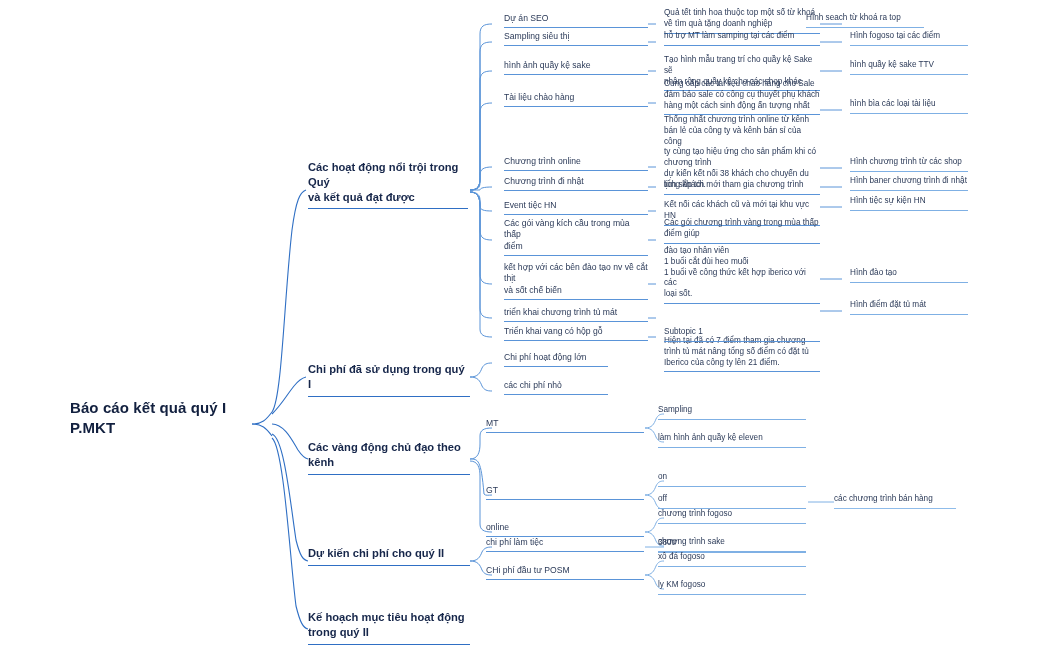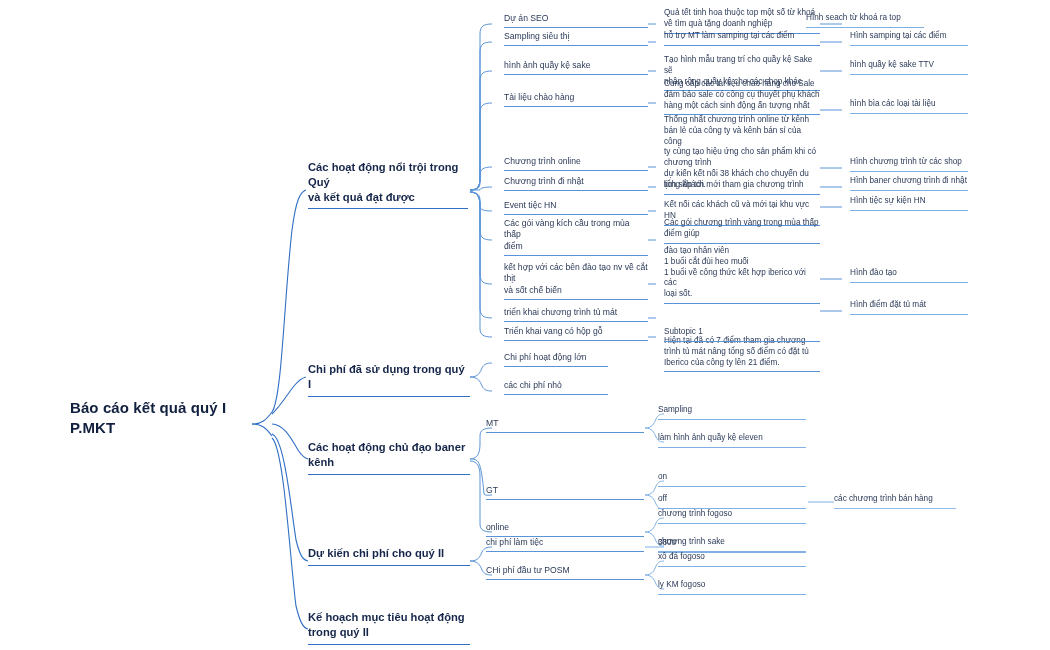--- a/index.html
+++ b/index.html
@@ -175,21 +175,21 @@
   <div class="node lvl2" style="left:308px; top:160px; width:160px;">
     <span class="label">Các hoạt động nổi trội trong Quý
 và kết quả đạt được</span>
   </div>
 
   <div class="node lvl2" style="left:308px; top:362px; width:162px;">
     <span class="label">Chi phí đã sử dụng trong quý I</span>
   </div>
 
   <div class="node lvl2" style="left:308px; top:440px; width:162px;">
-    <span class="label">Các hoạt động chủ đạo baner
+    <span class="label">Các vàng động chủ đạo theo
 kênh</span>
   </div>
 
   <div class="node lvl2" style="left:308px; top:546px; width:162px;">
     <span class="label">Dự kiến chi phí cho quý II</span>
   </div>
 
   <div class="node lvl2" style="left:308px; top:610px; width:162px;">
     <span class="label">Kế hoạch mục tiêu hoạt động
 trong quý II</span>
@@ -277,21 +277,21 @@
 Iberico của công ty lên 21 điểm.</span>
   </div>
   <div class="node lvl4" style="left:664px; top:327px; width:156px;">
     <span class="label">Subtopic 1</span>
   </div>
 
   <div class="node lvl5" style="left:806px; top:13px; width:118px;">
     <span class="label">Hình seach từ khoá ra top</span>
   </div>
   <div class="node lvl5" style="left:850px; top:31px; width:118px;">
-    <span class="label">Hình samping tại các điểm</span>
+    <span class="label">Hình fogoso tại các điểm</span>
   </div>
   <div class="node lvl5" style="left:850px; top:60px; width:118px;">
     <span class="label">hình quầy kệ sake TTV</span>
   </div>
   <div class="node lvl5" style="left:850px; top:99px; width:118px;">
     <span class="label">hình bìa các loại tài liệu</span>
   </div>
   <div class="node lvl5" style="left:850px; top:157px; width:118px;">
     <span class="label">Hình chương trình từ các shop</span>
   </div>

